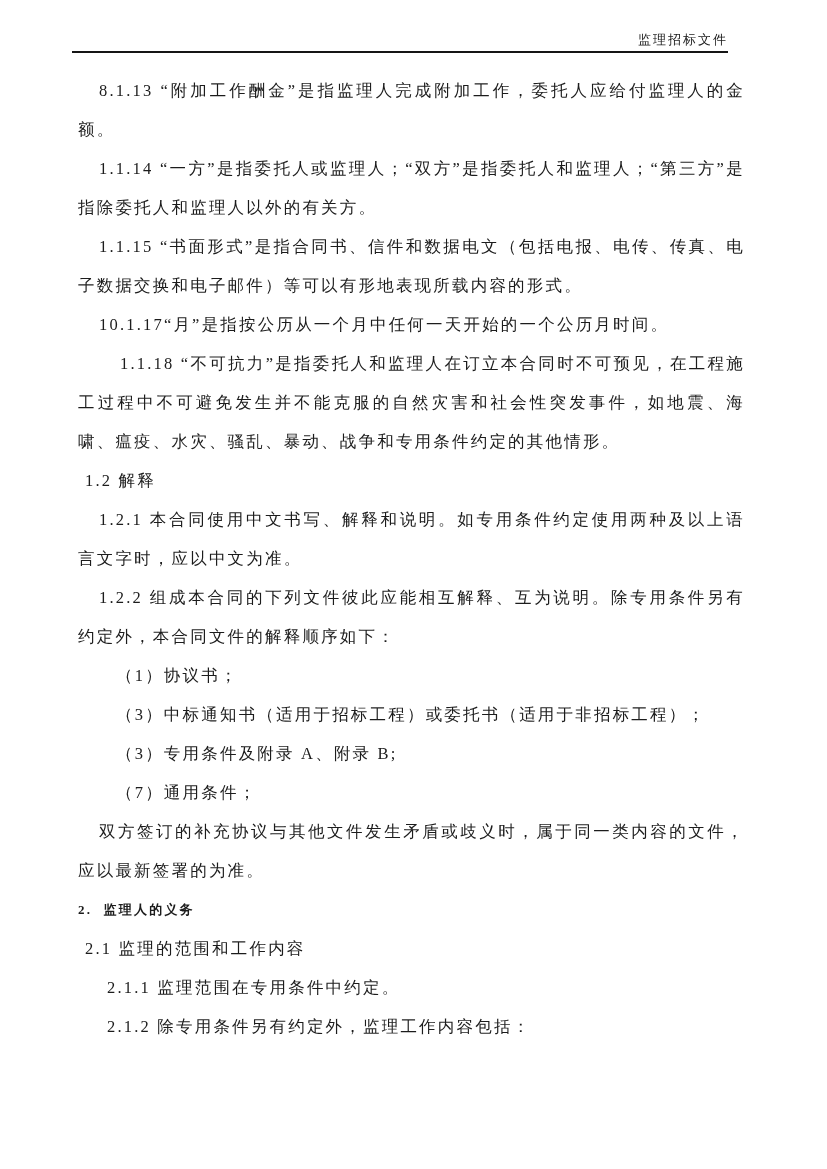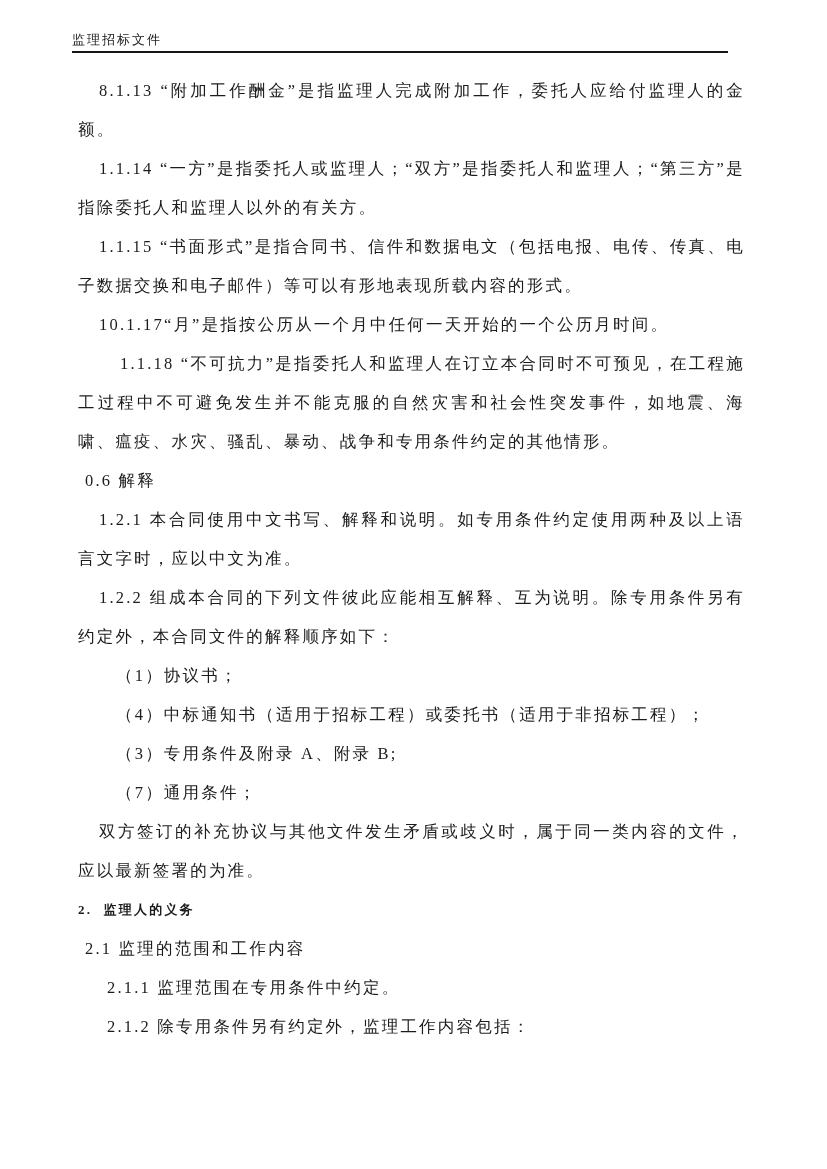--- a/index.html
+++ b/index.html
@@ -15,20 +15,21 @@
     background: #ffffff;
     overflow: hidden;
     font-family: "Liberation Serif", "DejaVu Serif", serif;
     color: #1c1c1c;
   }
   
   .header {
     margin: 30px 99px 0 72px;   
     border-bottom: 2px solid #151515;
     padding-bottom: 3px;
+    text-align: right;
   }
   .header-title {
     font-size: 13px;
     letter-spacing: 2px;
     color: #1c1c1c;
     line-height: 16px;
   }
   
   .content {
     margin: 18px 82px 0 78px;
@@ -61,25 +62,25 @@
   <div class="header">
     <span class="header-title">监理招标文件</span>
   </div>
 
   <div class="content">
     <p class="para">8.1.13 “附加工作酬金”是指监理人完成附加工作，委托人应给付监理人的金额。</p>
     <p class="para">1.1.14 “一方”是指委托人或监理人；“双方”是指委托人和监理人；“第三方”是指除委托人和监理人以外的有关方。</p>
     <p class="para">1.1.15 “书面形式”是指合同书、信件和数据电文（包括电报、电传、传真、电子数据交换和电子邮件）等可以有形地表现所载内容的形式。</p>
     <p class="para">10.1.17“月”是指按公历从一个月中任何一天开始的一个公历月时间。</p>
     <p class="para-deep">1.1.18 “不可抗力”是指委托人和监理人在订立本合同时不可预见，在工程施工过程中不可避免发生并不能克服的自然灾害和社会性突发事件，如地震、海啸、瘟疫、水灾、骚乱、暴动、战争和专用条件约定的其他情形。</p>
-    <p class="sub">0.6 解释</p>
+    <p class="sub">1.2 解释</p>
     <p class="para">1.2.1 本合同使用中文书写、解释和说明。如专用条件约定使用两种及以上语言文字时，应以中文为准。</p>
     <p class="para">1.2.2 组成本合同的下列文件彼此应能相互解释、互为说明。除专用条件另有约定外，本合同文件的解释顺序如下：</p>
     <p class="item">（1）协议书；</p>
-    <p class="item">（4）中标通知书（适用于招标工程）或委托书（适用于非招标工程）；</p>
+    <p class="item">（3）中标通知书（适用于招标工程）或委托书（适用于非招标工程）；</p>
     <p class="item">（3）专用条件及附录 A、附录 B;</p>
     <p class="item">（7）通用条件；</p>
     <p class="para">双方签订的补充协议与其他文件发生矛盾或歧义时，属于同一类内容的文件，应以最新签署的为准。</p>
     <p class="heading2">2. 监理人的义务</p>
     <p class="sub">2.1 监理的范围和工作内容</p>
     <p class="clause">2.1.1 监理范围在专用条件中约定。</p>
     <p class="clause">2.1.2 除专用条件另有约定外，监理工作内容包括：</p>
   </div>
 
 </div>

